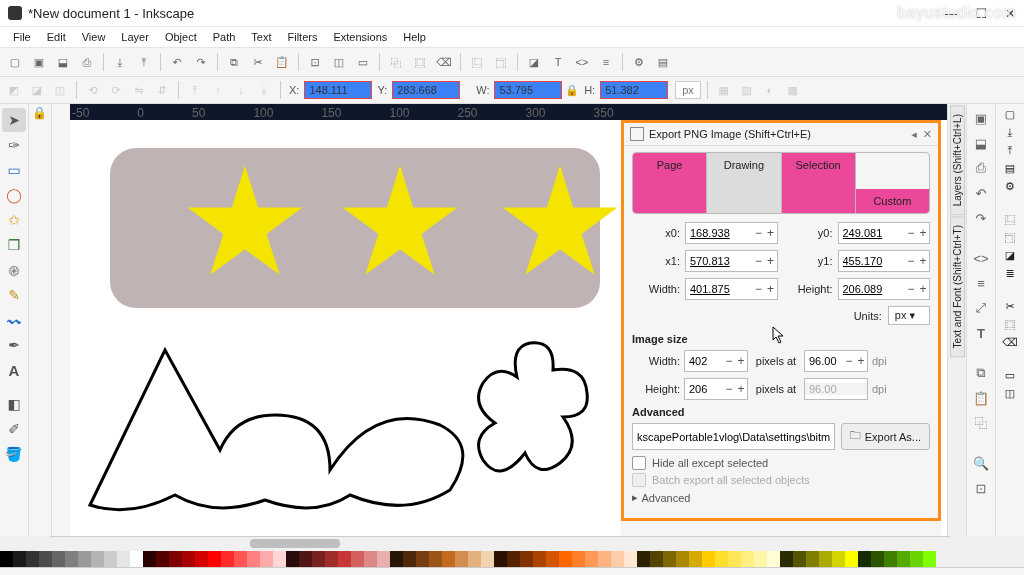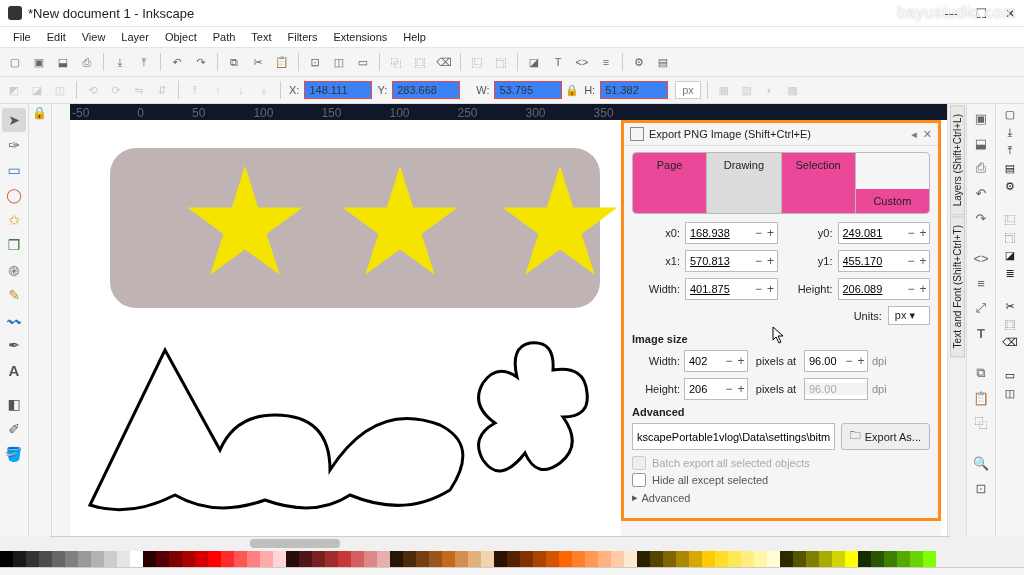--- a/index.html
+++ b/index.html
@@ -352,27 +352,27 @@
             </div>
 
             <div class="sect-lbl">Advanced</div>
             <div class="file-row">
               <input value="kscapePortable1vlog\Data\settings\bitmap.png" style="">
               <div class="btn">
                   <span>🗀</span>
                   <span>Export As...</span>
                 </div>
             </div>
+            <div class="chk-row">
+                <div class="chk"></div>
+                <span>Hide all except selected</span>
+              </div>
             <div class="chk-row" style="color:#aaa">
                 <div class="chk" style="background:#eee;border-color:#ccc"></div>
                 <span>Batch export all selected objects</span>
-              </div>
-            <div class="chk-row">
-                <div class="chk"></div>
-                <span>Hide all except selected</span>
               </div>
             <div class="adv-row">
                 <span>▸</span>
                 <span>Advanced</span>
               </div>
           </div>
         </div>
         <div class="fs-dock">
           
           

